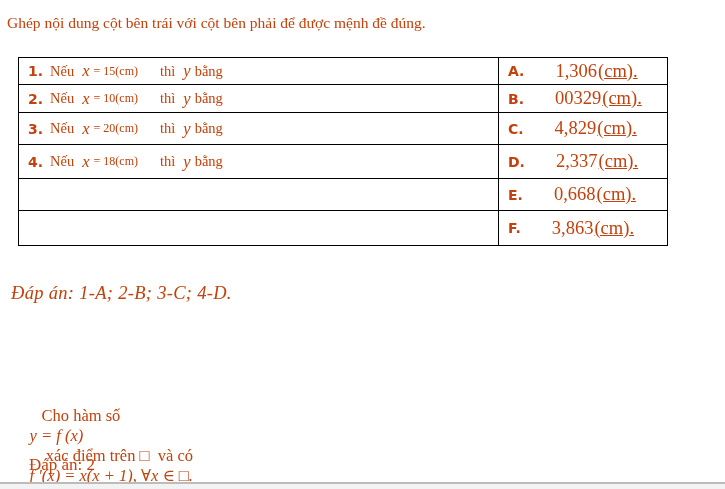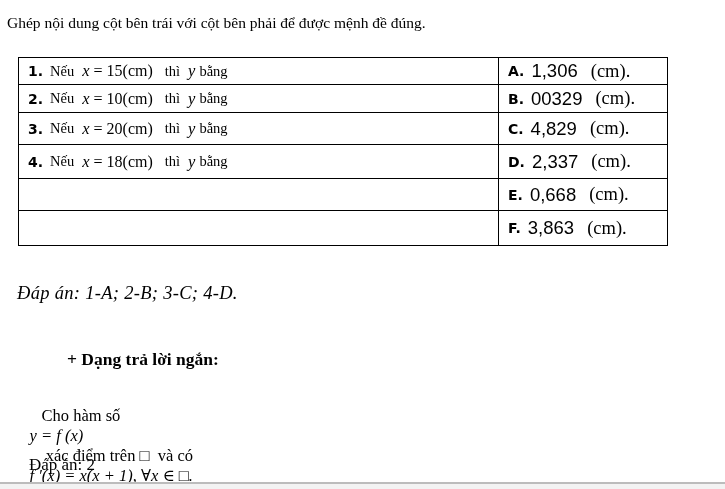--- a/index.html
+++ b/index.html
@@ -2,21 +2,21 @@
 <html><head>
 <meta charset="utf-8">
 <style>
   html, body { margin: 0; padding: 0; background: #ffffff; }
   .page {
     position: relative;
     width: 725px;
     height: 489px;
     background: #ffffff;
     overflow: hidden;
-    color: #000000;
+    color: #c2410c;
     font-family: "Liberation Serif", "DejaVu Serif", serif;
   }
 
   .title {
     position: absolute;
     left: 7px;
     top: 14px;
     font-size: 15.5px;
     font-family: "Liberation Serif", "DejaVu Serif", serif;
     white-space: nowrap;
@@ -69,42 +69,44 @@
     margin-right: 8px;
   }
   .mx {
     font-family: "Liberation Serif", "DejaVu Serif", serif;
     font-style: italic;
     font-size: 16.5px;
     margin-right: 4px;
   }
   .meq {
     font-family: "Liberation Serif", "DejaVu Serif", serif;
-    font-size: 16px;
-    margin-right: 12px;
+    font-size: 12px;
+    margin-right: 22px;
   }
   .olabel {
     font-family: "DejaVu Sans", "Liberation Sans", sans-serif;
     font-weight: bold;
     font-size: 14px;
     margin-right: 7px;
   }
   .oval {
-    font-family: Liberation Sans, sans-serif;
+    font-family: Liberation Serif, serif;
     font-size: 18.5px;
+    margin-left: 24px;
   }
   .ounit {
     font-family: "Liberation Serif", "DejaVu Serif", serif;
     font-size: 18.5px;
-    margin-left: 13px;
+    margin-left: 1px;
+    text-decoration: underline;
   }
 
   .ans-matching {
     position: absolute;
-    left: 17px;
+    left: 11px;
     top: 283px;
     font-style: italic;
     font-size: 18.5px;
     letter-spacing: 0.3px;
     white-space: nowrap;
   }
 
   .section-heading {
     position: absolute;
     left: 67px;
@@ -248,21 +250,20 @@
         <span class="olabel">F.</span>
         <span class="oval">3,863</span>
         <span class="ounit">(cm).</span>
       </div>
     </div>
 
   </div>
 
   <div class="ans-matching">Đáp án: 1-A; 2-B; 3-C; 4-D.</div>
 
-  <div class="section-heading">+ Dạng trả lời ngắn:</div>
 
   <div class="qline1">
     <span class="qt">Cho hàm số </span>
     <span class="qm">y = f (x)</span>
     <span class="qt"> xác điểm trên □  và có </span>
     <span class="qm">f ′(x) = x(x + 1), ∀x ∈ □.</span>
     <span class="qt"> Hỏi hàm số </span>
     
   </div>
 

